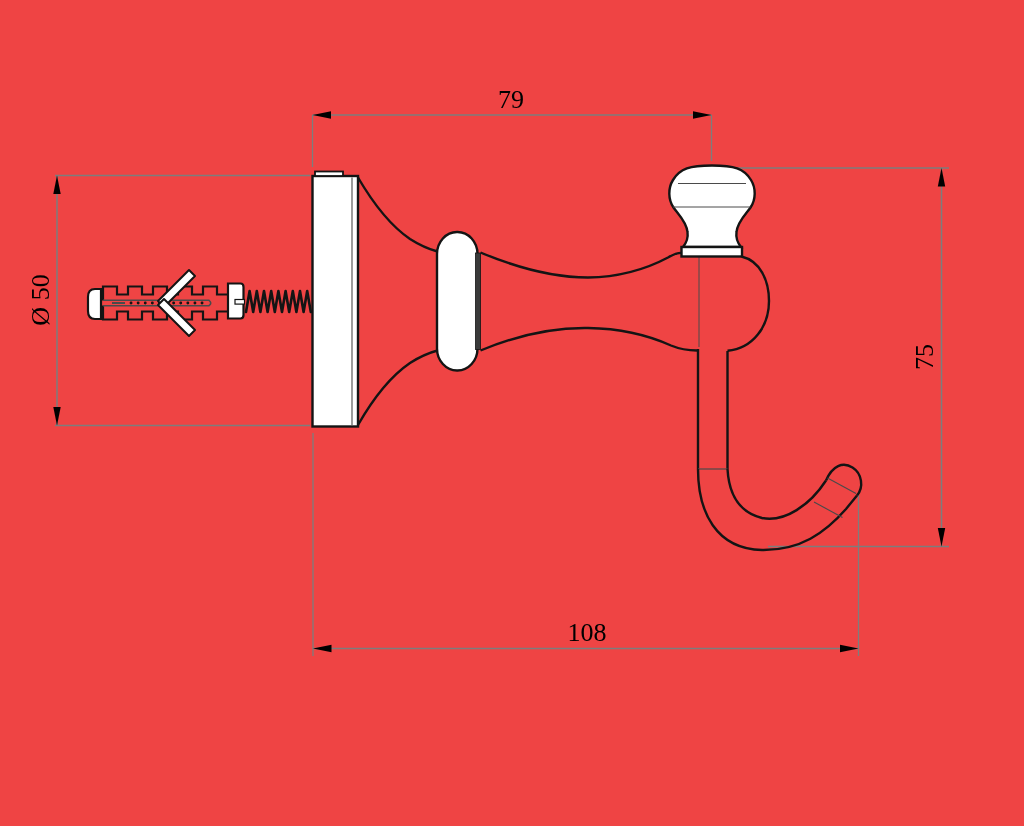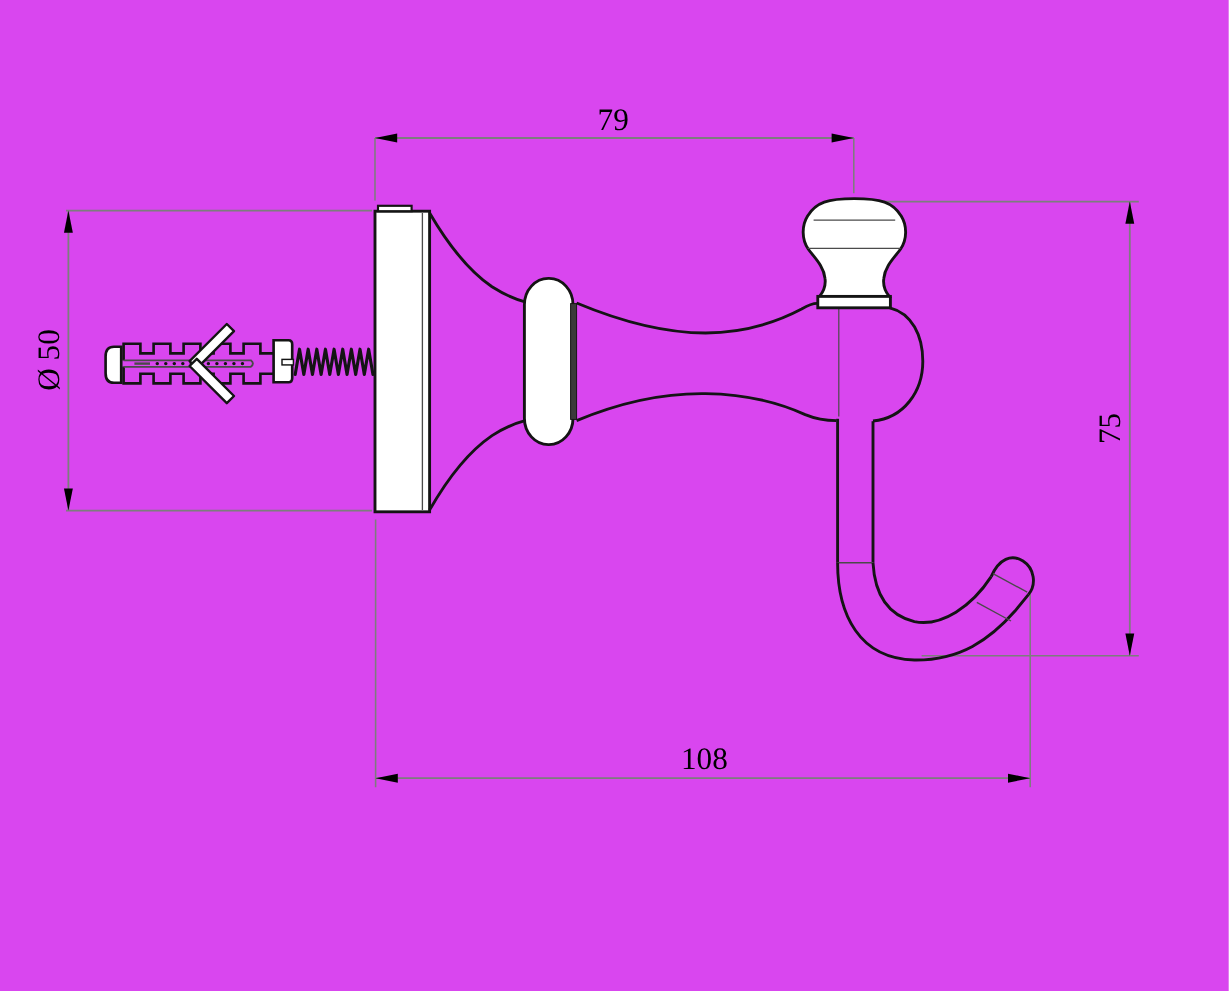--- a/index.html
+++ b/index.html
@@ -1,17 +1,17 @@
 <!DOCTYPE html>
 <html style="--outline: #141414; --thin: #4a4a4a; --dim: #7d7d7d; --text: #000000; --band: #3a3a3a;"><head>
 <meta charset="utf-8">
 <style>
   html,body{margin:0;padding:0;background:#f0f0f0;}
   .stage{
-    width:1024px;height:826px;background:#d946ef;position:relative;margin:0 auto;
+    width:1024px;height:826px;background:#ef4444;position:relative;margin:0 auto;
     font-family:"Liberation Serif", serif;
   }
   svg{display:block;}
   .outline{stroke:var(--outline,#141414);fill:none;}
   .outline-fill{stroke:var(--outline,#141414);fill:#ffffff;}
   .thin{stroke:var(--thin,#4a4a4a);fill:none;}
   .dim{stroke:var(--dim,#7d7d7d);fill:none;}
   .arrow{fill:var(--text,#000000);stroke:none;}
   .dimtext{
     font-family:"Liberation Serif", serif;

